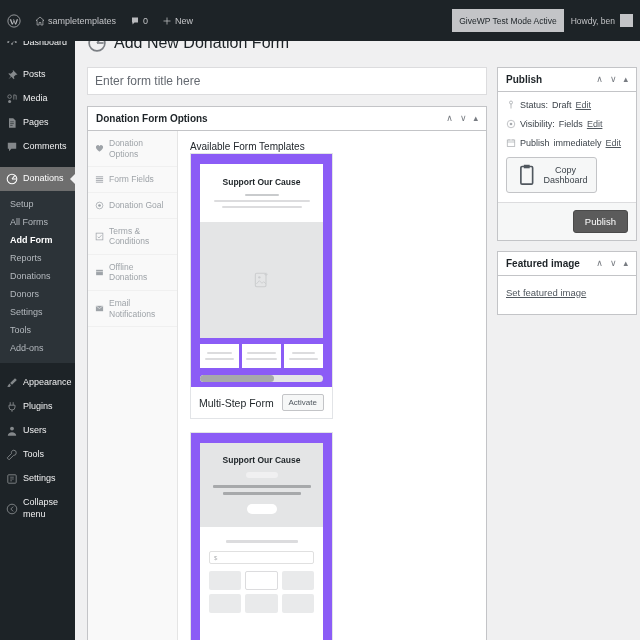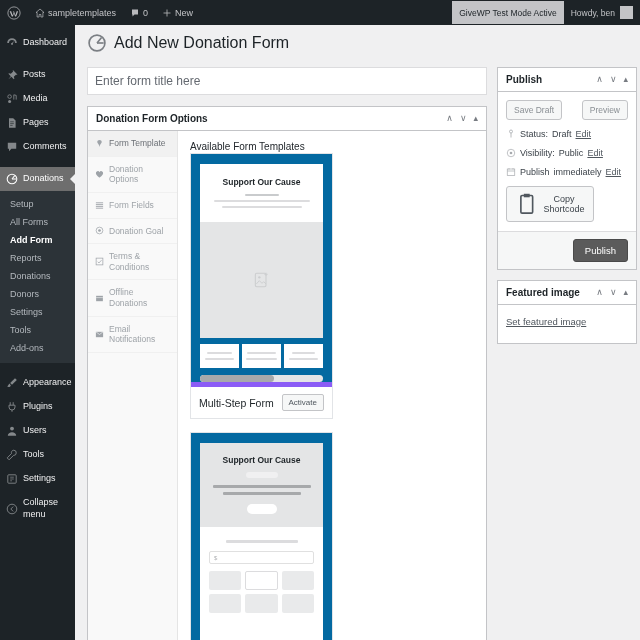--- a/index.html
+++ b/index.html
@@ -7,21 +7,21 @@
   body {
     font-family: "Liberation Sans", sans-serif;
     background: #f1f1f1;
     color: #3c434a;
     font-size: 11px;
     position: relative;
   }
 
   
   #adminbar {
-    position: absolute; top: 0; left: 0; width: 640px; height: 25px;
+    position: absolute; top: 0; left: 0; width: 640px; height: 41px;
     background: #1d2327; color: #c3c4c7;
     display: flex; align-items: center; font-size: 9px; z-index: 50;
   }
   .ab-item { display: flex; align-items: center; gap: 3px; padding: 0 7px; height: 23px; color: #c3c4c7; }
   .ab-left { display: flex; align-items: center; }
   .ab-right { margin-left: auto; display: flex; align-items: center; height: 23px; }
   .ab-testmode {
     background: #c3c4c7; color: #1d2327; height: 23px;
     display: flex; align-items: center; padding: 2px 7px; font-size: 8.5px;
   }
@@ -108,21 +108,21 @@
   .give-panel { flex: 1; padding: 10px 12px 12px 12px; min-height: 100px; }
   .panel-title { font-size: 10px; color: #23282d; margin-bottom: 1px; }
 
   
   .tpl-grid { display: flex; flex-wrap: wrap; gap: 13px; }
   .tpl-card {
     width: 143px; border: 1px solid #e2e4e7; background: #fff;
     display: flex; flex-direction: column;
   }
   .tpl-preview {
-    height: 228px; background: #0369a1; overflow: hidden;
+    height: 228px; background: #8b5cf6; overflow: hidden;
     padding: 10px 9px 0 9px; display: flex; flex-direction: column;
   }
   .tpl-footer {
     display: flex; align-items: center; justify-content: space-between;
     padding: 7px 8px; border-top: 5px solid #8b5cf6; background: #fff; min-height: 34px;
   }
   .tpl-name { font-size: 10.5px; color: #1d2327; }
   .btn-activate {
     border: 1px solid #c3c4c7; background: #f6f7f7; color: #50575e;
     font-size: 8px; padding: 3px 6px; border-radius: 2px;
@@ -365,26 +365,20 @@
             <div class="handle-actions">
               <span>∧</span>
               <span>∨</span>
               <span>▴</span>
             </div>
           </div>
 
           <div class="give-options">
 
             <div class="give-tabs">
-              <div class="give-tab active">
-                <svg class="tico" viewBox="0 0 20 20">
-                  <path d="M10 2c-3 0-5 2-5 4.5S10 12 10 18c0-6 5-9 5-11.5S13 2 10 2z" fill="#9ea3a8"></path>
-                </svg>
-                <span>Form Template</span>
-              </div>
               <div class="give-tab">
                 <svg class="tico" viewBox="0 0 20 20">
                   <path d="M10 17S2 12 2 7.2A4.2 4.2 0 0110 5a4.2 4.2 0 018 2.2C18 12 10 17 10 17z" fill="#9ea3a8"></path>
                 </svg>
                 <span>Donation Options</span>
               </div>
               <div class="give-tab">
                 <svg class="tico" viewBox="0 0 20 20">
                   <path d="M2 4h16M2 8h16M2 12h16M2 16h16" stroke="#9ea3a8" stroke-width="2"></path>
                 </svg>
@@ -501,61 +495,57 @@
         <div class="postbox">
           <div class="postbox-header">
             <h2>Publish</h2>
             <div class="handle-actions">
               <span>∧</span>
               <span>∨</span>
               <span>▴</span>
             </div>
           </div>
           <div class="pb-inner">
-            <div class="pb-row-top">
-              <button class="btn-sec">Save Draft</button>
-              <button class="btn-sec">Preview</button>
-            </div>
 
             <div class="misc-row">
               <svg class="mico2" viewBox="0 0 20 20">
                 <circle cx="10" cy="5" r="3" fill="none" stroke="#82878c" stroke-width="1.6"></circle>
                 <path d="M10 8v9" stroke="#82878c" stroke-width="1.6"></path>
               </svg>
               <span>Status:</span>
               <b>Draft</b>
               <a class="lnk">Edit</a>
             </div>
 
             <div class="misc-row">
               <svg class="mico2" viewBox="0 0 20 20">
                 <circle cx="10" cy="10" r="7.5" fill="none" stroke="#82878c" stroke-width="1.4"></circle>
                 <circle cx="10" cy="10" r="2.6" fill="#82878c"></circle>
               </svg>
               <span>Visibility:</span>
-              <b>Public</b>
+              <b>Fields</b>
               <a class="lnk">Edit</a>
             </div>
 
             <div class="misc-row">
               <svg class="mico2" viewBox="0 0 20 20">
                 <rect x="2.5" y="4" width="15" height="13" fill="none" stroke="#82878c" stroke-width="1.4"></rect>
                 <path d="M2.5 8h15M6 2v3M14 2v3" stroke="#82878c" stroke-width="1.4"></path>
               </svg>
               <span>Publish</span>
               <b>immediately</b>
               <a class="lnk">Edit</a>
             </div>
 
             <button class="btn-shortcode">
               <svg class="mico2" viewBox="0 0 20 20">
                 <rect x="5" y="3" width="10" height="15" rx="1" fill="none" stroke="#50575e" stroke-width="1.4"></rect>
                 <rect x="7.5" y="1.5" width="5" height="3" fill="#50575e"></rect>
               </svg>
-              <span>Copy Shortcode</span>
+              <span>Copy Dashboard</span>
             </button>
           </div>
           <div class="major-actions">
             <button class="btn-primary">Publish</button>
           </div>
         </div>
 
         <div class="postbox">
           <div class="postbox-header">
             <h2>Featured image</h2>

